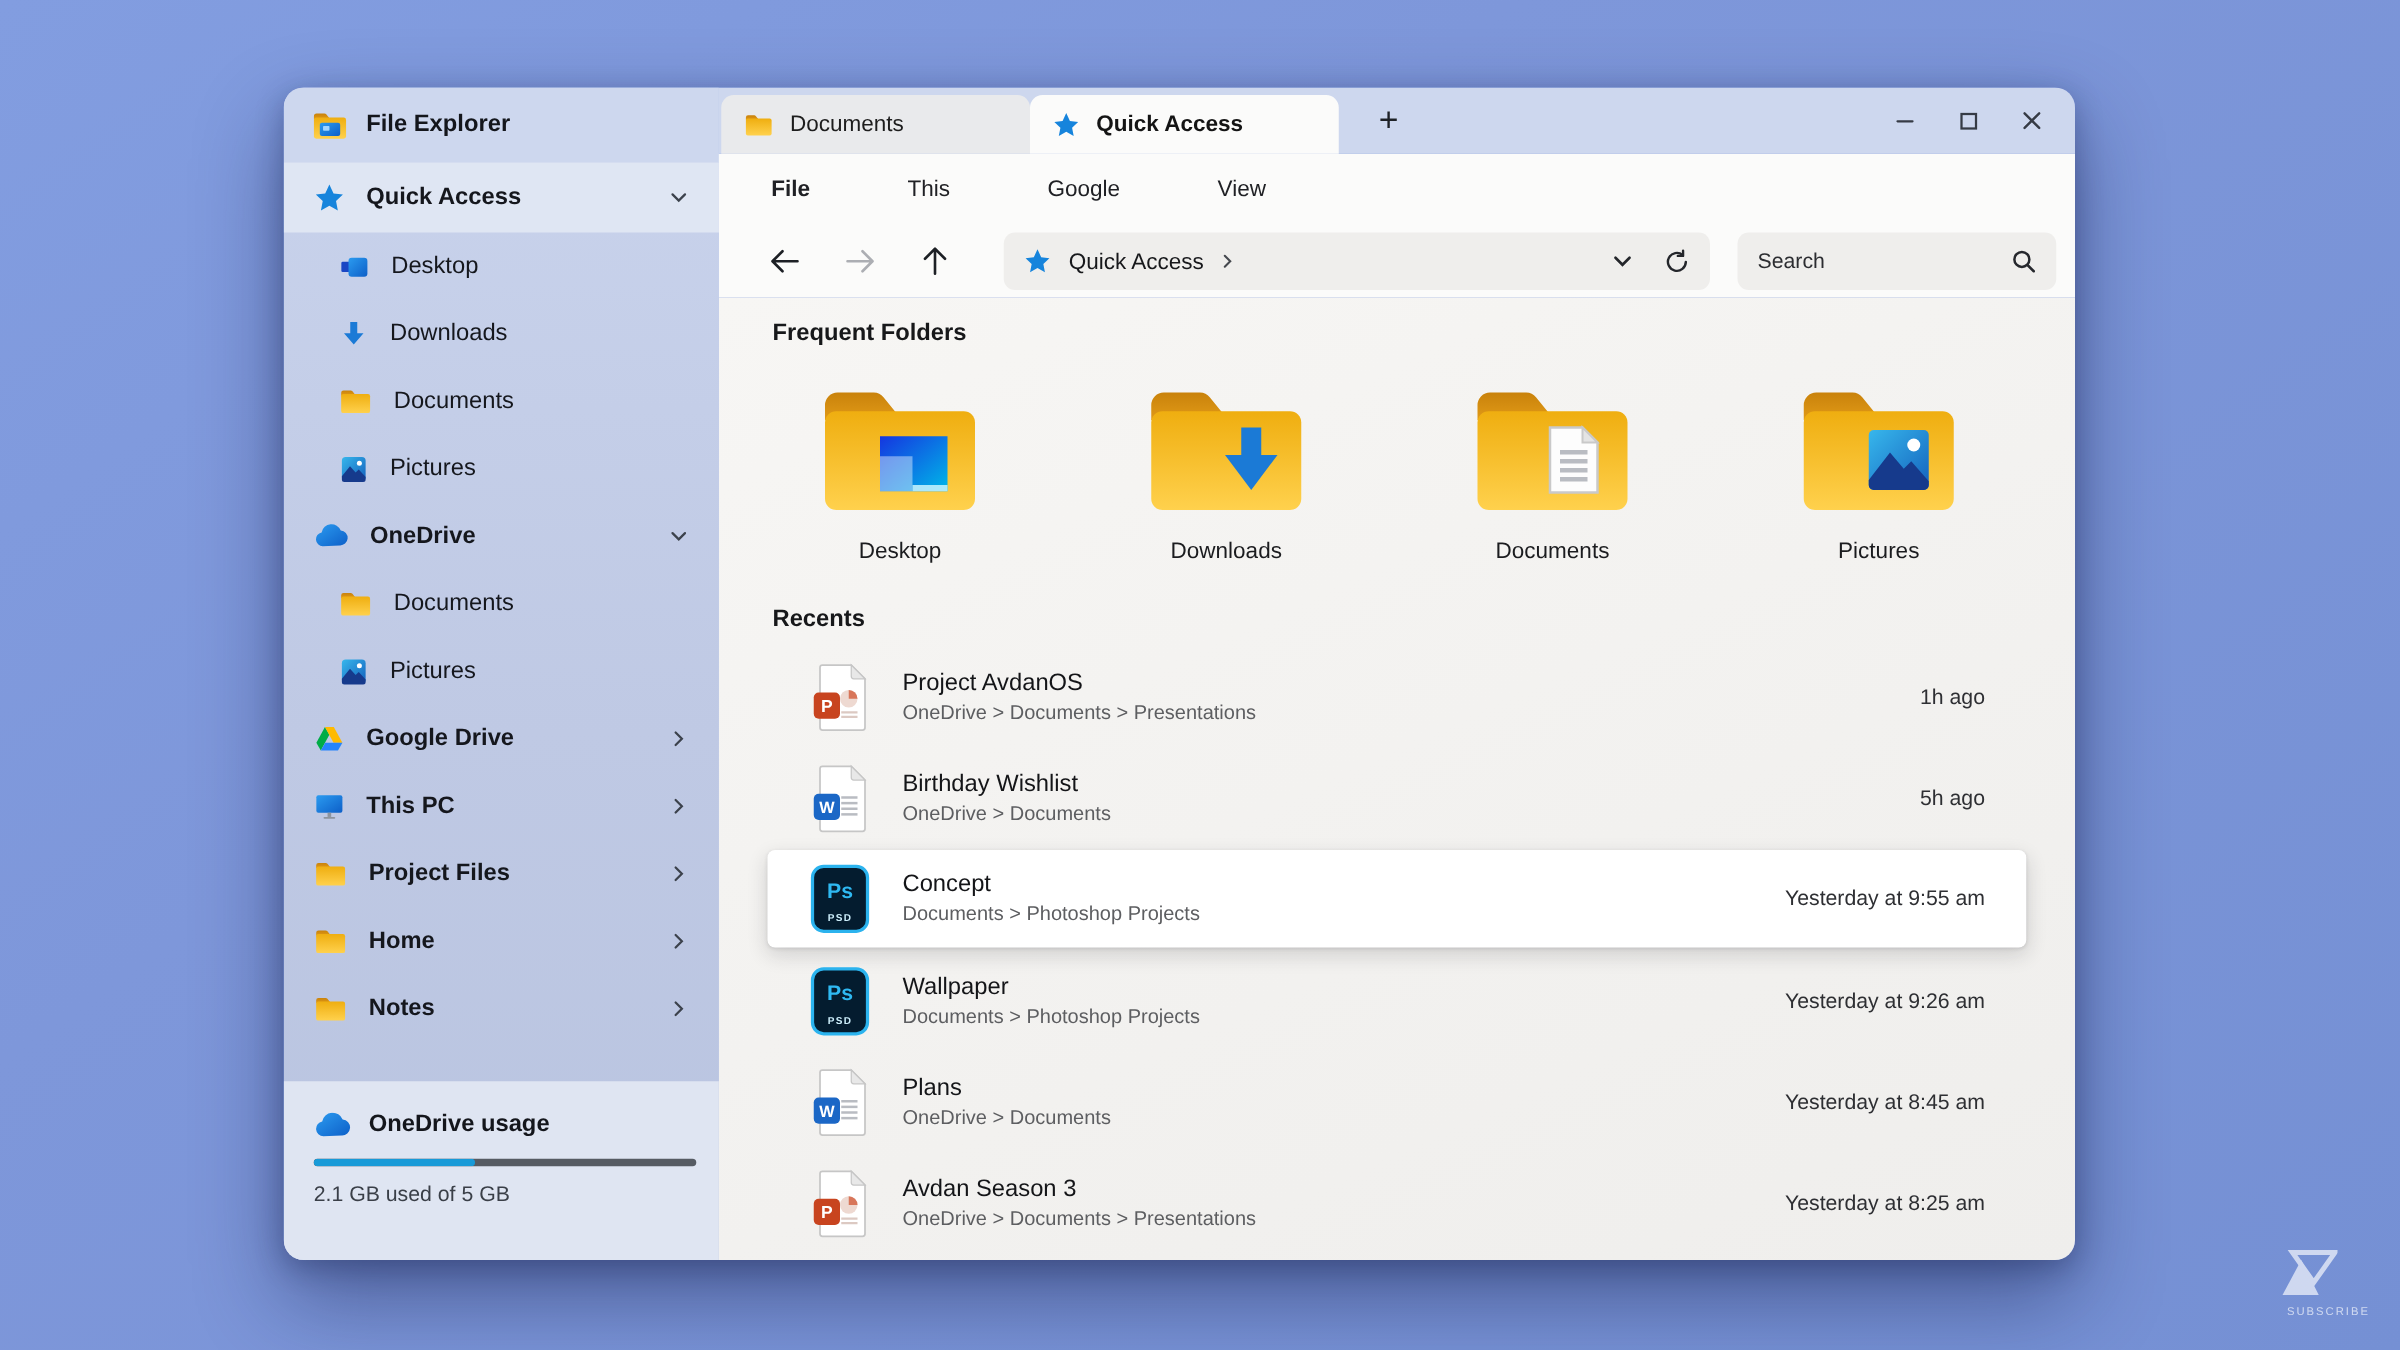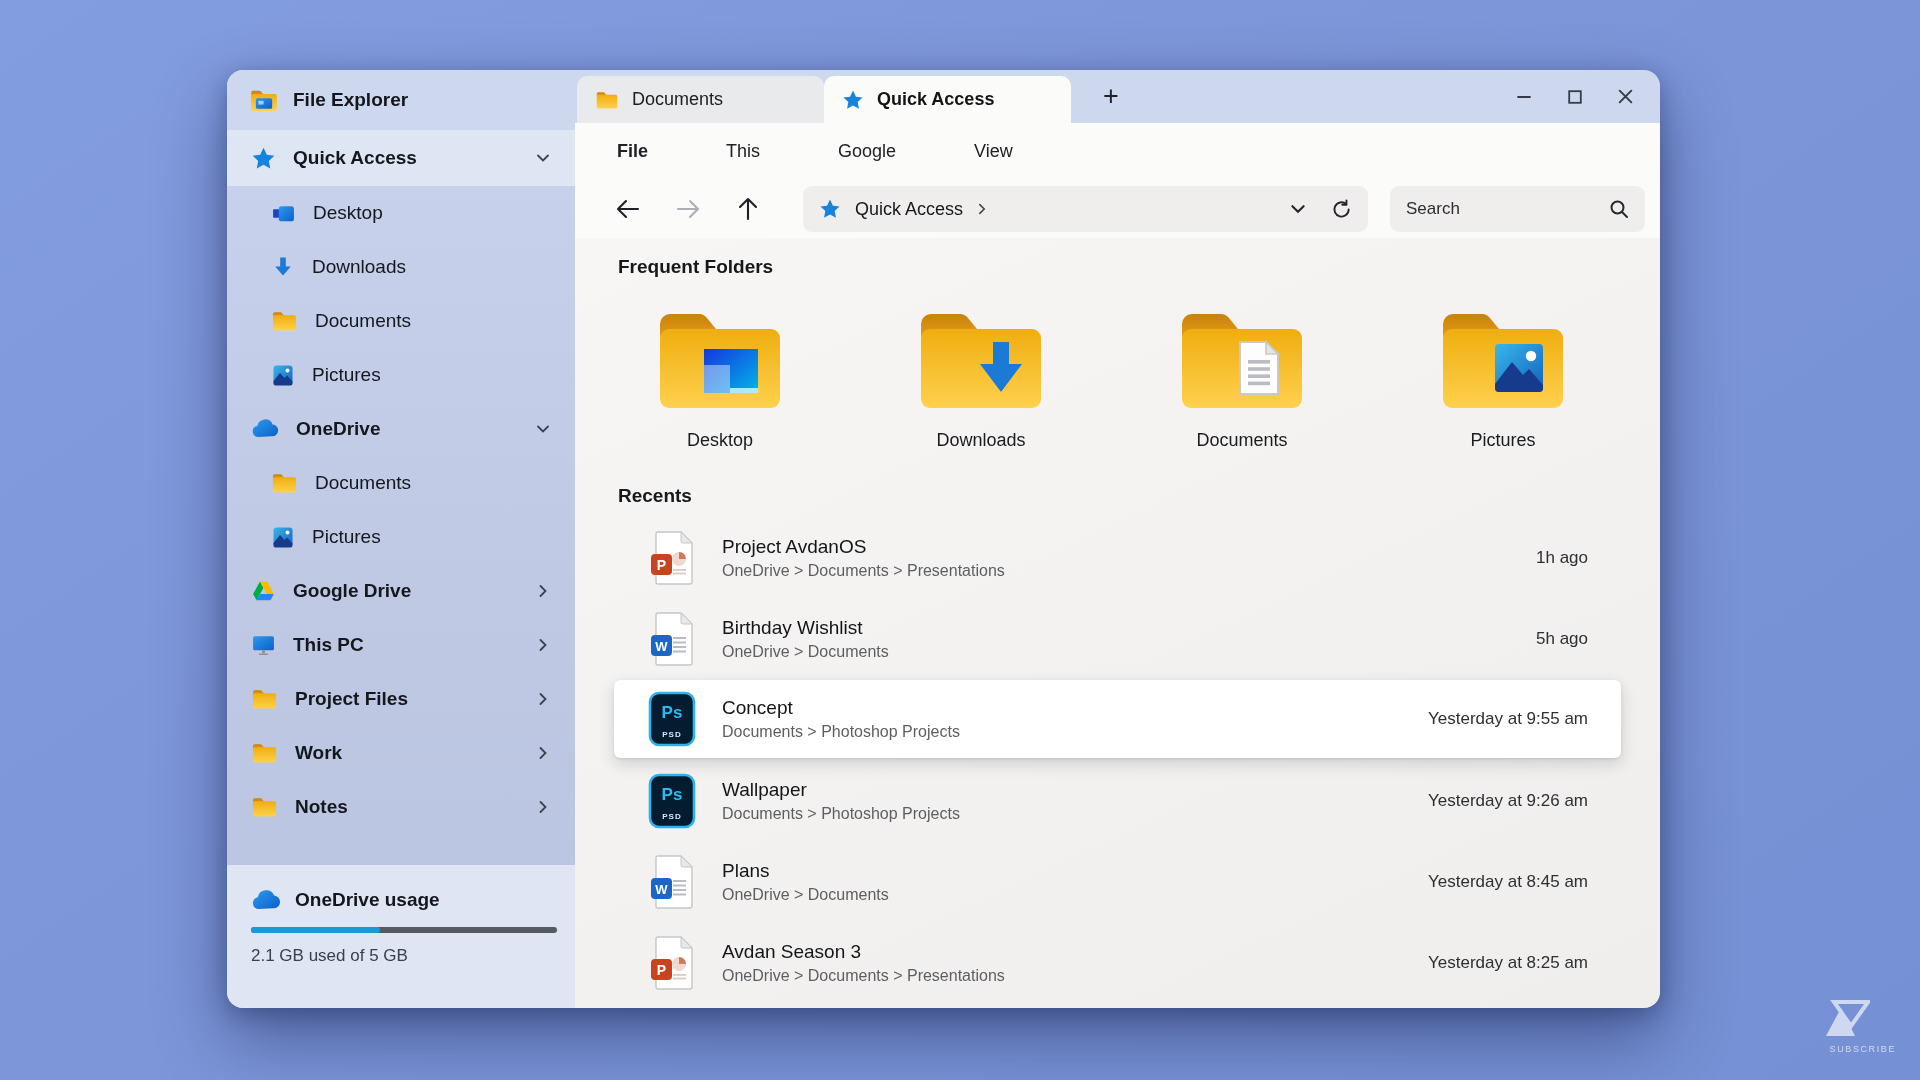--- a/index.html
+++ b/index.html
@@ -278,21 +278,21 @@
             </svg>
         </span>
       </div>
 
       <div class="sb-row group">
         <span>
             <svg width="27" height="22" viewBox="0 0 70 57">
               <use href="#sym-folder"></use>
             </svg>
           </span>
-        <span class="lbl">Work</span>
+        <span class="lbl">Home</span>
         <span class="chev">
           <svg width="16" height="16" viewBox="0 0 16 16">
               <path d="M5.5 3 L10.5 8 L5.5 13" fill="none" stroke="#3c424c" stroke-width="1.8" stroke-linecap="round"></path>
             </svg>
         </span>
       </div>
 
       <div class="sb-row group">
         <span>
             <svg width="27" height="22" viewBox="0 0 70 57">

